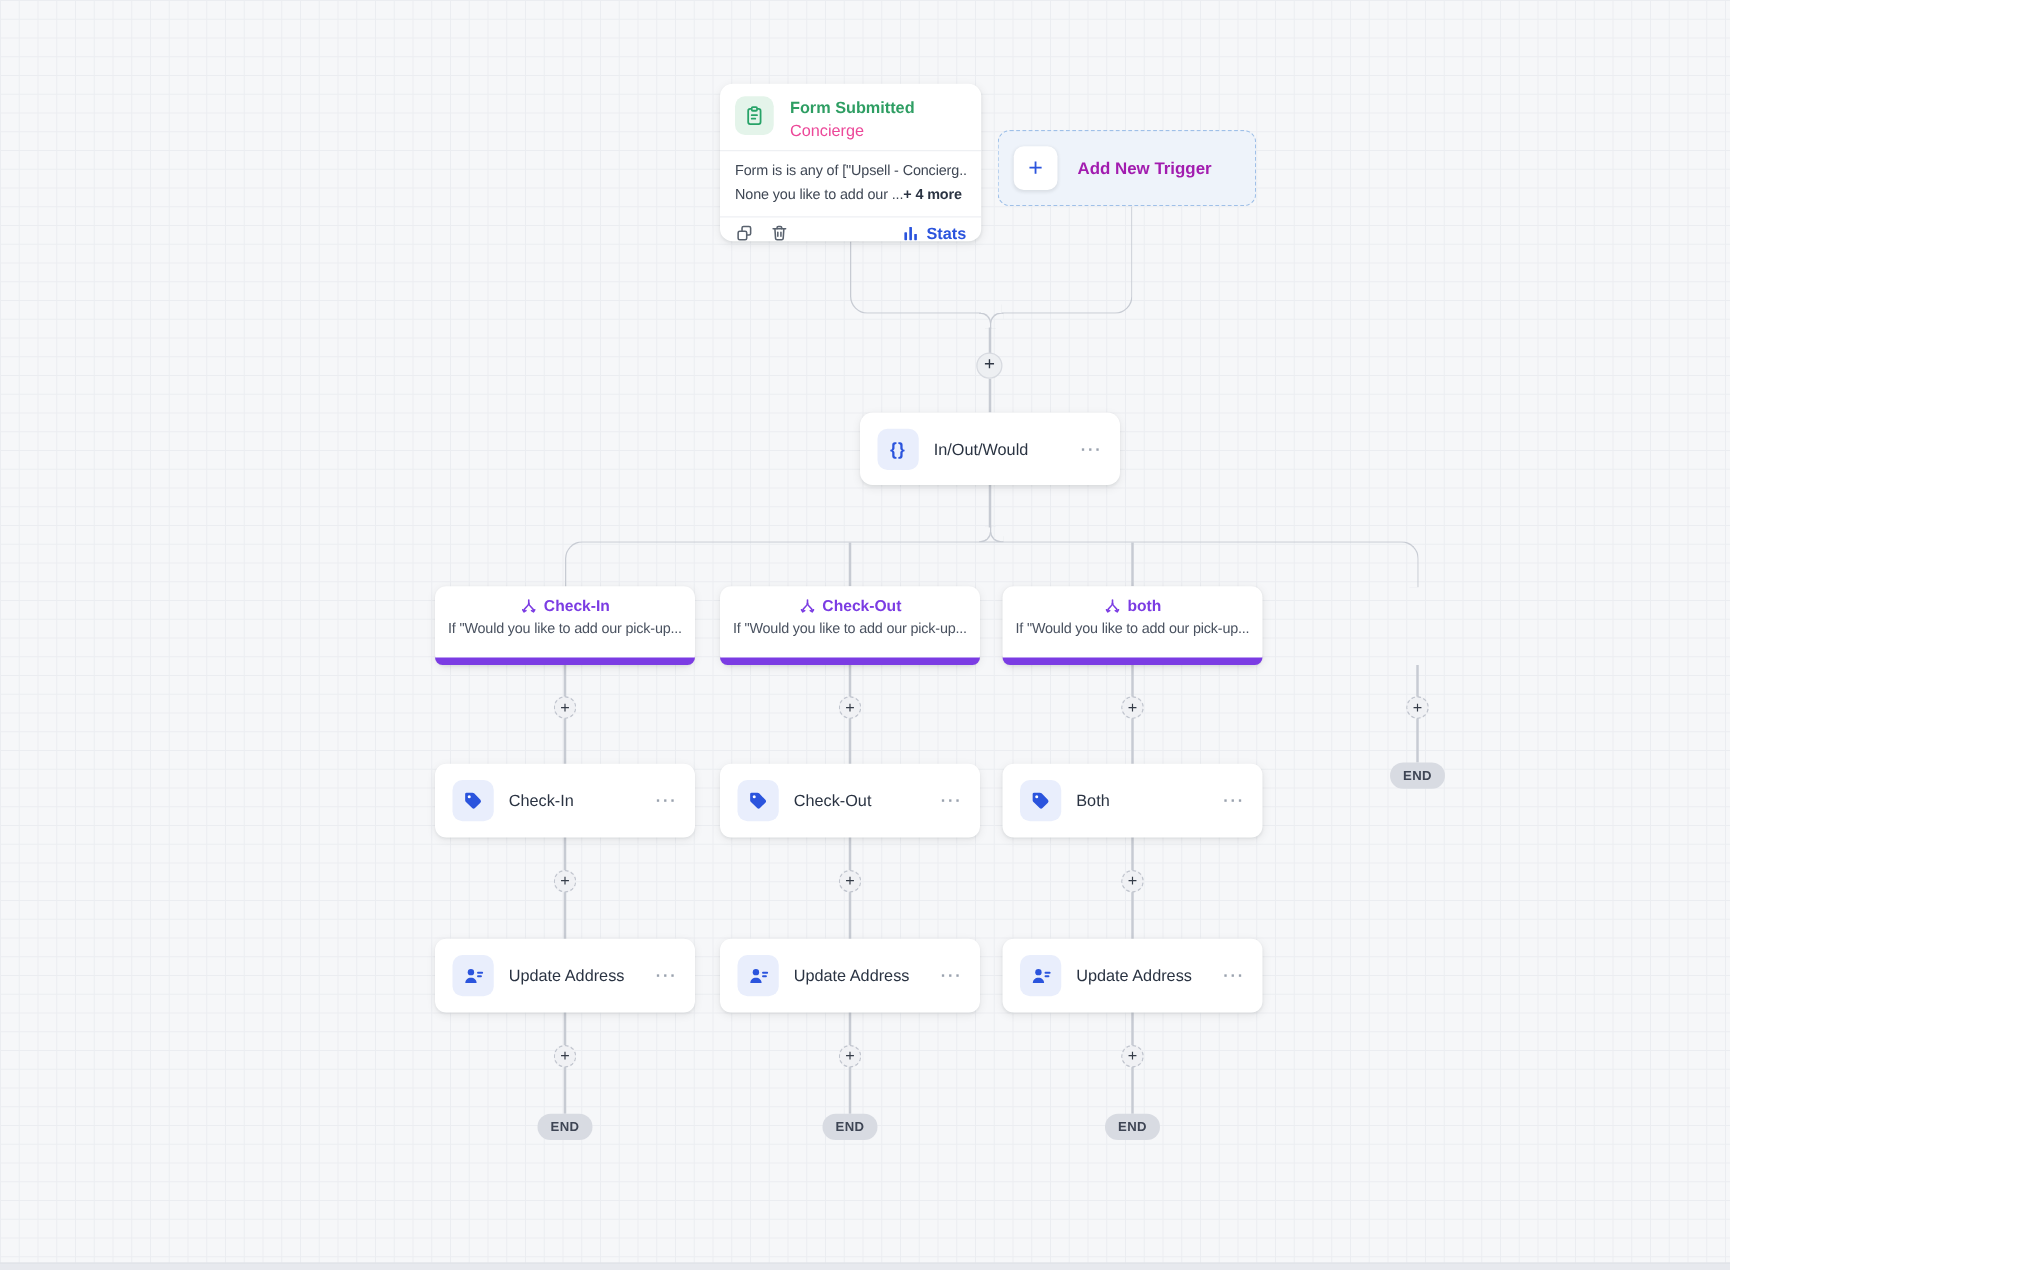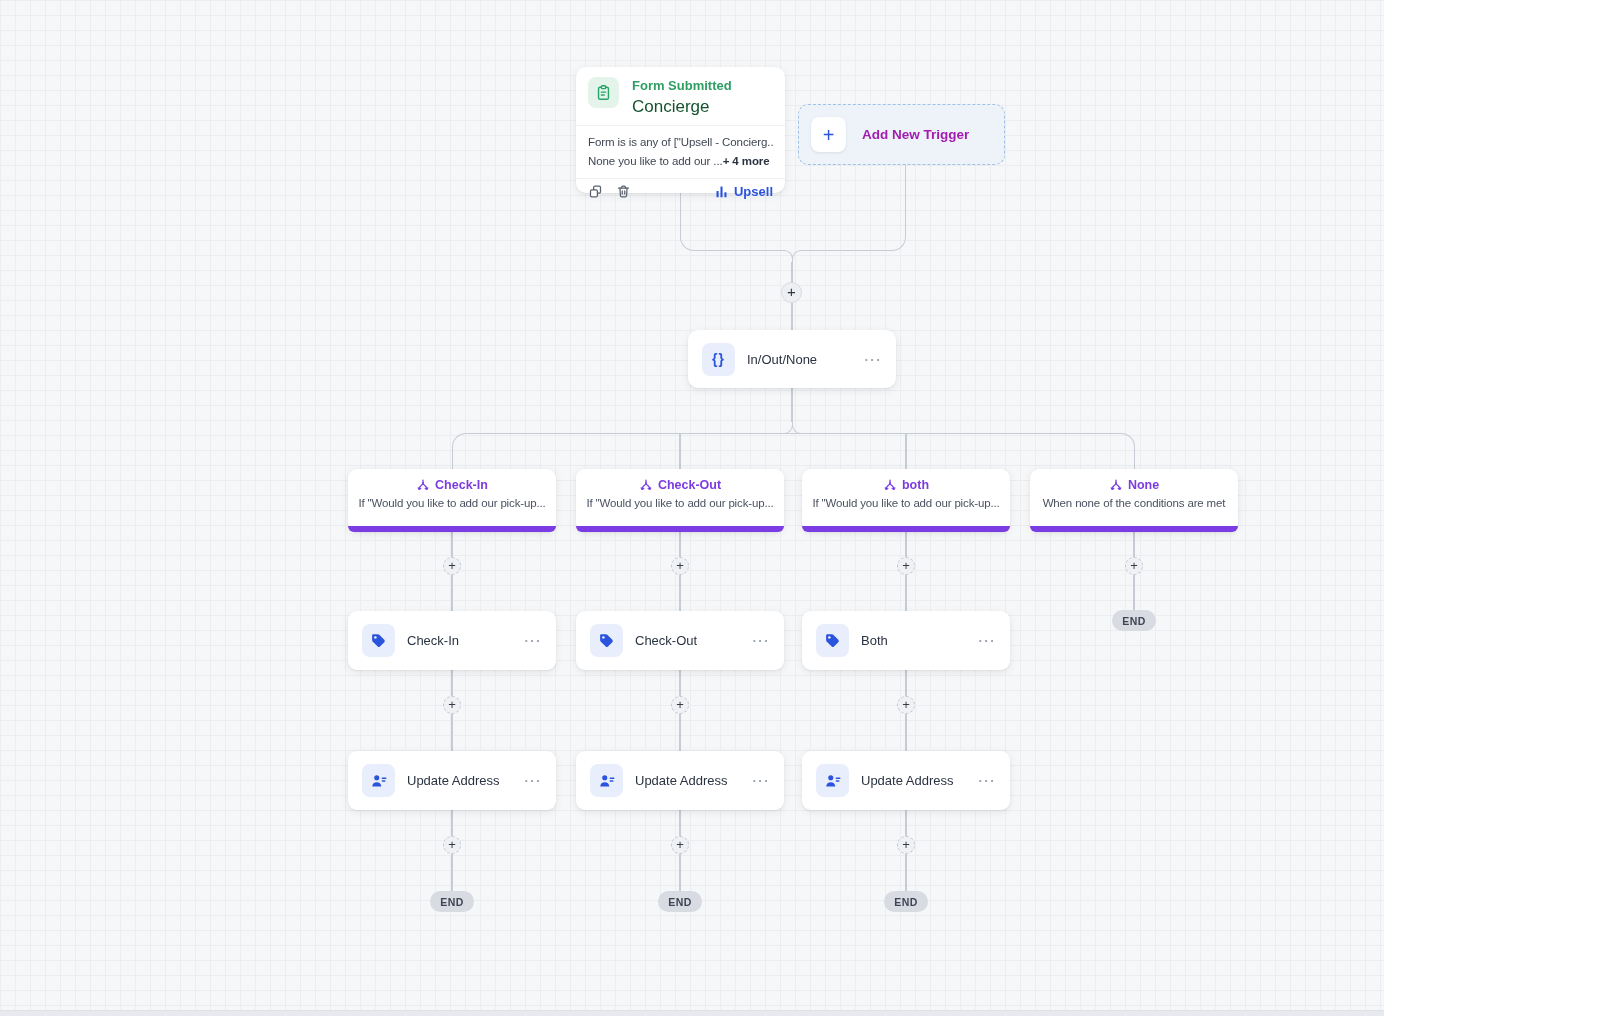--- a/index.html
+++ b/index.html
@@ -54,21 +54,21 @@
   
   .end-pill{
     position:absolute;width:44px;height:21px;border-radius:11px;background:#d8dbe2;
     color:#3e4554;font-size:10.5px;font-weight:700;letter-spacing:.4px;
     display:flex;align-items:center;justify-content:center;
   }
   
   .trig-header{display:flex;align-items:flex-start;padding:10px 12px 8px;}
   .trig-titles{margin-left:13px;padding-top:1px;}
   .trig-title{font-size:13px;font-weight:700;color:#2e9e63;}
-  .trig-sub{font-size:17px;color:#14532d;margin-top:4px;}
+  .trig-sub{font-size:13px;color:#ec4899;margin-top:4px;}
   .trig-body{border-top:1px solid #eef0f3;padding:7px 12px;}
   .trig-line{font-size:11.5px;color:#3f4754;white-space:nowrap;overflow:hidden;letter-spacing:-.1px;line-height:19px;}
   .trig-line2{display:flex;align-items:center;}
   .more{font-size:11.5px;color:#2a3342;font-weight:600;margin-left:auto;margin-right:10px;white-space:nowrap;}
   .trig-footer{border-top:1px solid #eef0f3;height:25px;display:flex;align-items:center;padding:0 12px;}
   .foot-btn{display:flex;align-items:center;margin-right:13px;cursor:pointer;}
   .stats{margin-left:auto;display:flex;align-items:center;gap:5px;color:#2b54dd;font-weight:700;font-size:13px;cursor:pointer;}
   
   .add-trigger{
     position:absolute;left:798px;top:104px;width:207px;height:61px;border-radius:10px;
@@ -144,41 +144,41 @@
           <path d="M6.3 6.5l.8 12.2a2 2 0 0 0 2 1.8h5.8a2 2 0 0 0 2-1.8l.8-12.2"></path>
           <path d="M10 11v5M14 11v5"></path>
         </svg>
       </span>
       <span class="stats">
         <svg width="15" height="15" viewBox="0 0 24 24" fill="#2b54dd">
           <rect x="4" y="11" width="3.4" height="10" rx="0.8"></rect>
           <rect x="10.3" y="4" width="3.4" height="17" rx="0.8"></rect>
           <rect x="16.6" y="13" width="3.4" height="8" rx="0.8"></rect>
         </svg>
-        <span>Upsell</span>
+        <span>Stats</span>
       </span>
     </div>
   </div>
 
   <div class="add-trigger">
     <span class="add-plus-box">
       <span>+</span>
     </span>
     <span class="add-label">Add New Trigger</span>
   </div>
 
   <div class="plus-lg" style="left:781px;top:282px;">
     <span>+</span>
   </div>
 
   <div class="node" style="left:688px;top:330px;height:58px;border-radius:10px;">
     <span class="icon-box blue">
       <span class="braces">{}</span>
     </span>
-    <span class="node-label">In/Out/None</span>
+    <span class="node-label">In/Out/Would</span>
     <span class="dots">···</span>
   </div>
 
   <div class="branch" style="left:348px;top:469px;">
     <div class="branch-title">
       <svg width="14" height="14" viewBox="0 0 24 24" fill="none" stroke="#7b3ce3" stroke-width="2.2" stroke-linecap="round" stroke-linejoin="round">
         <path d="M12 3.5v4.5"></path>
           <path d="M12 8c0 5.5-6.5 4.5-6.5 11"></path>
           <path d="M12 8c0 5.5 6.5 4.5 6.5 11"></path>
         <path d="M3.8 16.8L5.5 19.6 8.2 18"></path>
@@ -213,34 +213,20 @@
           <path d="M12 8c0 5.5 6.5 4.5 6.5 11"></path>
         <path d="M3.8 16.8L5.5 19.6 8.2 18"></path>
           <path d="M20.2 16.8L18.5 19.6 15.8 18"></path>
       </svg>
       <span>both</span>
     </div>
     <div class="branch-cond">If "Would you like to add our pick-up...</div>
     <div class="branch-bar"></div>
   </div>
 
-  <div class="branch" style="left:1030px;top:469px;">
-    <div class="branch-title">
-      <svg width="14" height="14" viewBox="0 0 24 24" fill="none" stroke="#7b3ce3" stroke-width="2.2" stroke-linecap="round" stroke-linejoin="round">
-        <path d="M12 3.5v4.5"></path>
-          <path d="M12 8c0 5.5-6.5 4.5-6.5 11"></path>
-          <path d="M12 8c0 5.5 6.5 4.5 6.5 11"></path>
-        <path d="M3.8 16.8L5.5 19.6 8.2 18"></path>
-          <path d="M20.2 16.8L18.5 19.6 15.8 18"></path>
-      </svg>
-      <span>None</span>
-    </div>
-    <div class="branch-cond">When none of the conditions are met</div>
-    <div class="branch-bar"></div>
-  </div>
 
   <div class="plus-sm" style="left:443px;top:557px;"><span>+</span></div>
   <div class="plus-sm" style="left:671px;top:557px;"><span>+</span></div>
   <div class="plus-sm" style="left:897px;top:557px;"><span>+</span></div>
   <div class="plus-sm" style="left:1125px;top:557px;"><span>+</span></div>
 
   <div class="node" style="left:348px;top:611px;">
     <span class="icon-box blue">
       <svg width="17" height="17" viewBox="0 0 24 24">
         <path fill="#2b54dd" d="M3 4.6A1.6 1.6 0 0 1 4.6 3h6.6c.7 0 1.4.3 1.9.8l7.1 7.3a2.3 2.3 0 0 1 0 3.2l-6.1 6.1a2.3 2.3 0 0 1-3.2 0l-7.3-7.1A2.7 2.7 0 0 1 3 11.4z"></path>

